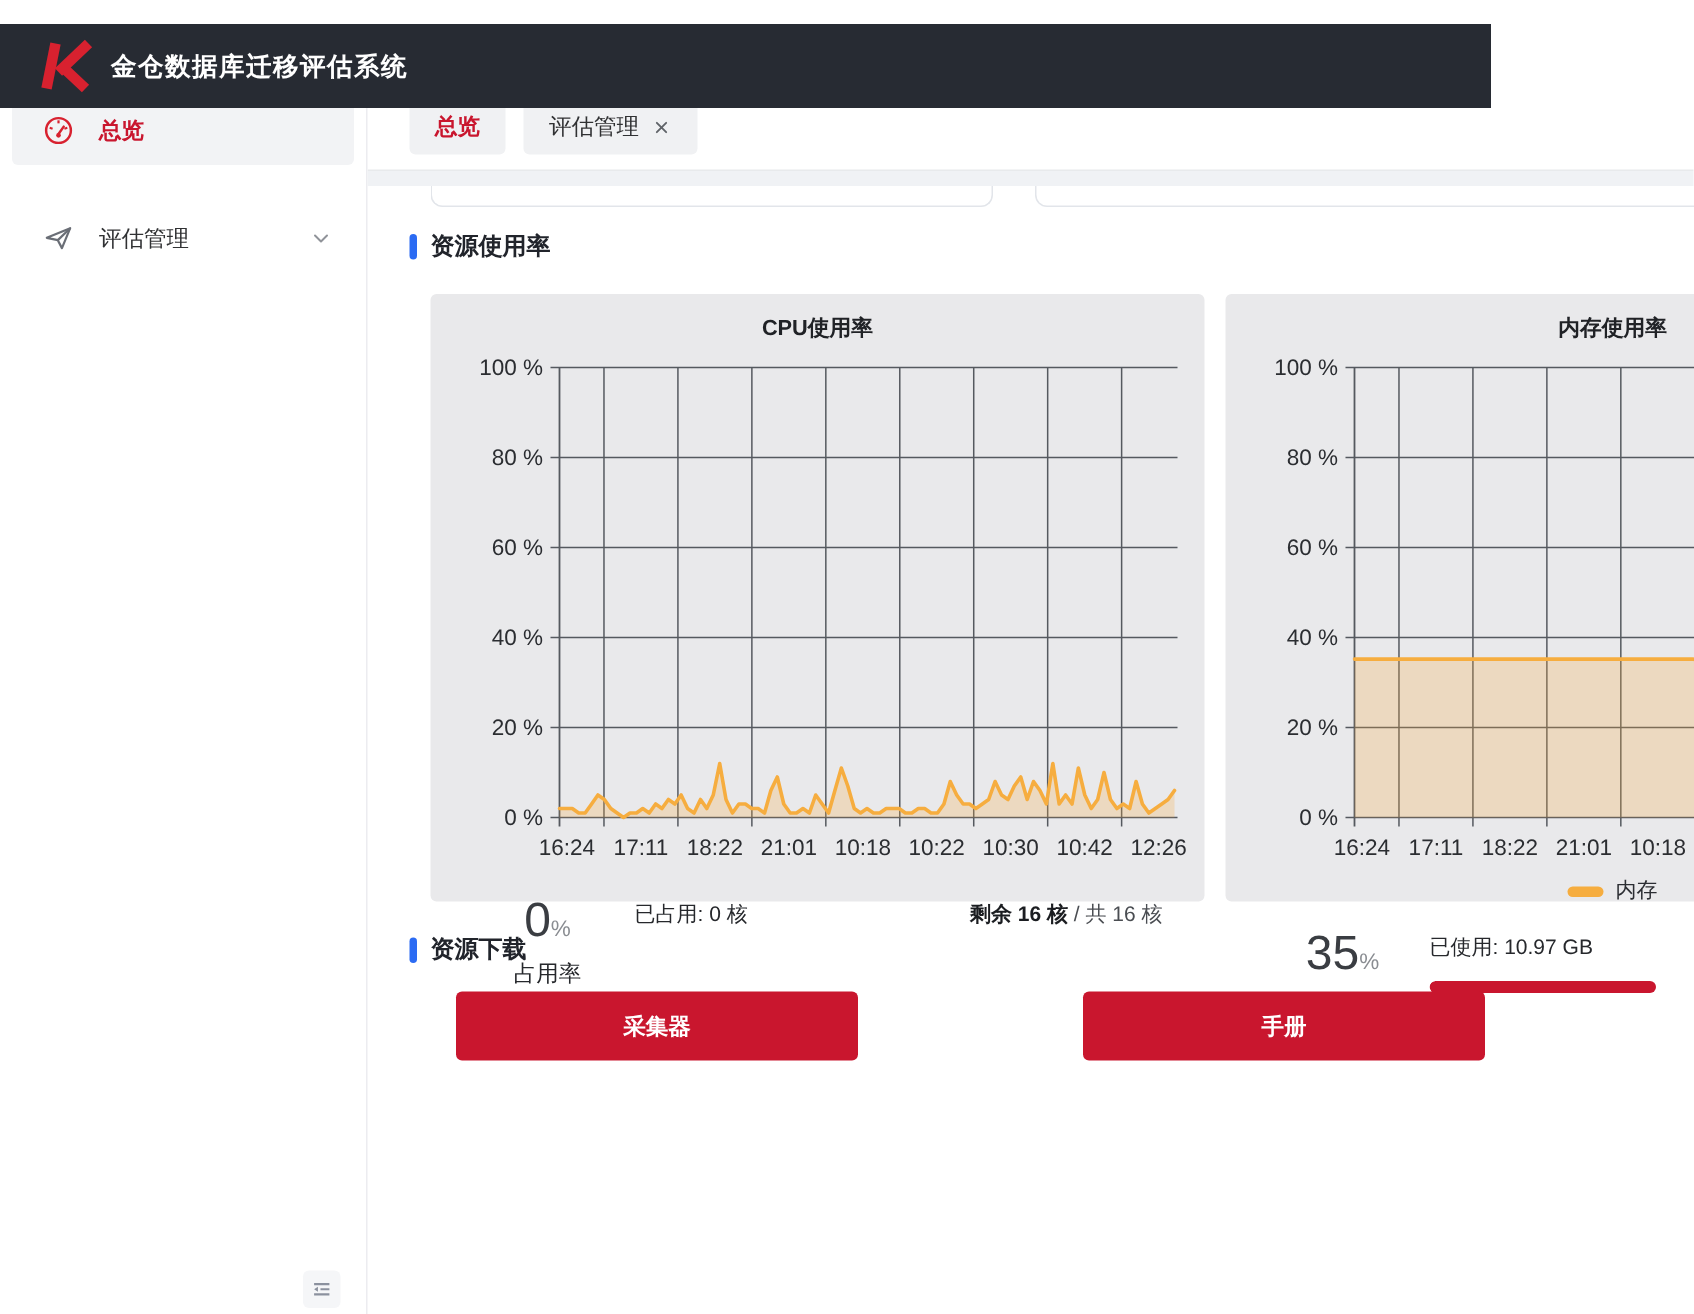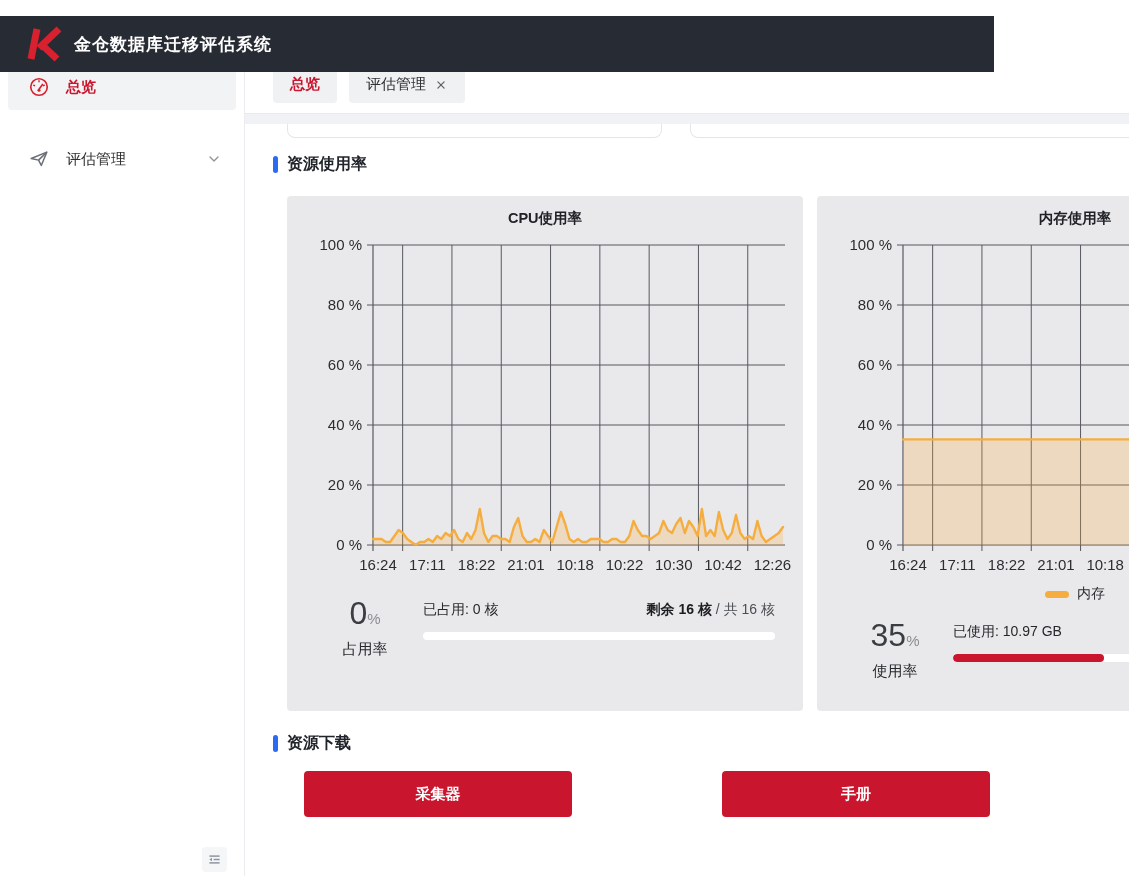--- a/index.html
+++ b/index.html
@@ -40,21 +40,21 @@
     border:1px solid #e2e5ea; border-top:none; border-radius:0 0 8px 8px; background:#fff; }
   .partial-card.p-left { left:14px; width:375px; }
   .partial-card.p-right { left:417px; width:700px; }
 
   .section-head { display:flex; align-items:center; gap:9px; height:24px; }
   .section-bar { width:5px; height:17px; border-radius:2.5px; background:var(--blue); }
   .section-title { font-size:16px; font-weight:600; color:#21242b; }
 
   
   .cards-row { display:flex; gap:14px; margin:20px 0 0 14px; }
-  .res-card { width:516px; height:515px; background:var(--cardbg); border-radius:4px; flex:0 0 auto; }
+  .res-card { width:516px; height:405px; background:var(--cardbg); border-radius:4px; flex:0 0 auto; }
   .chart-title { text-align:center; font-size:14.5px; font-weight:bold; color:#202226; padding-top:13px; height:33px; }
   .chart-svg { display:block; margin-left:8px; }
   .legend { display:flex; align-items:center; justify-content:center; gap:8px; height:18px; margin-top:4px; }
   .legend-pill { width:24px; height:7px; border-radius:3.5px; background:var(--line); }
   .legend-label { font-size:14px; color:#2c2e33; }
 
   .stats-row { display:flex; margin-top:14px; padding:0 28px 0 40px; }
   .stats-big { width:76px; flex:0 0 auto; text-align:center; }
   .stats-value { font-size:32px; color:#3a3d42; }
   .stats-unit { font-size:15px; color:#8a8d92; }

